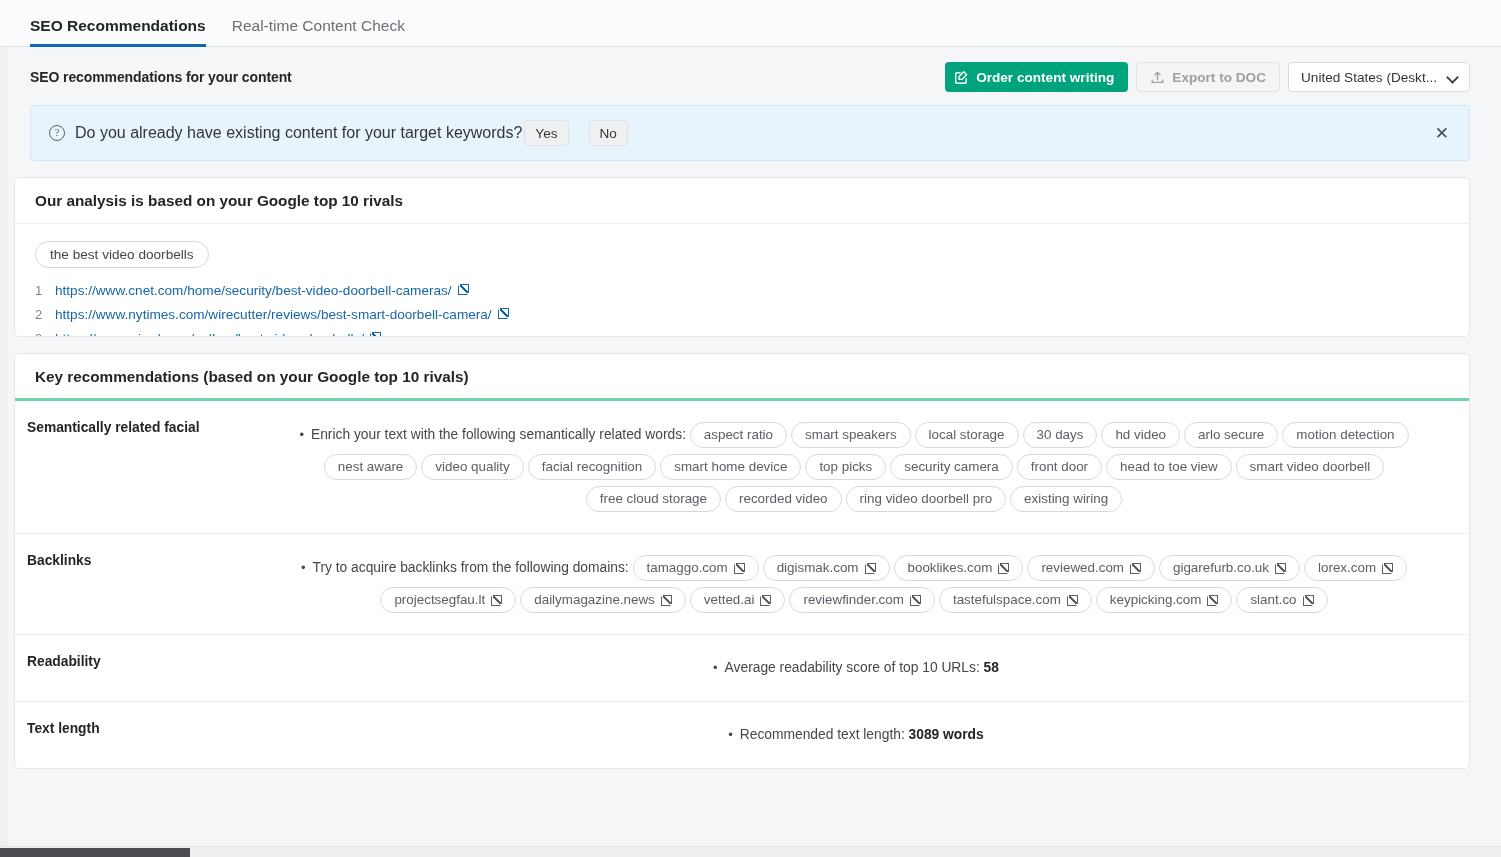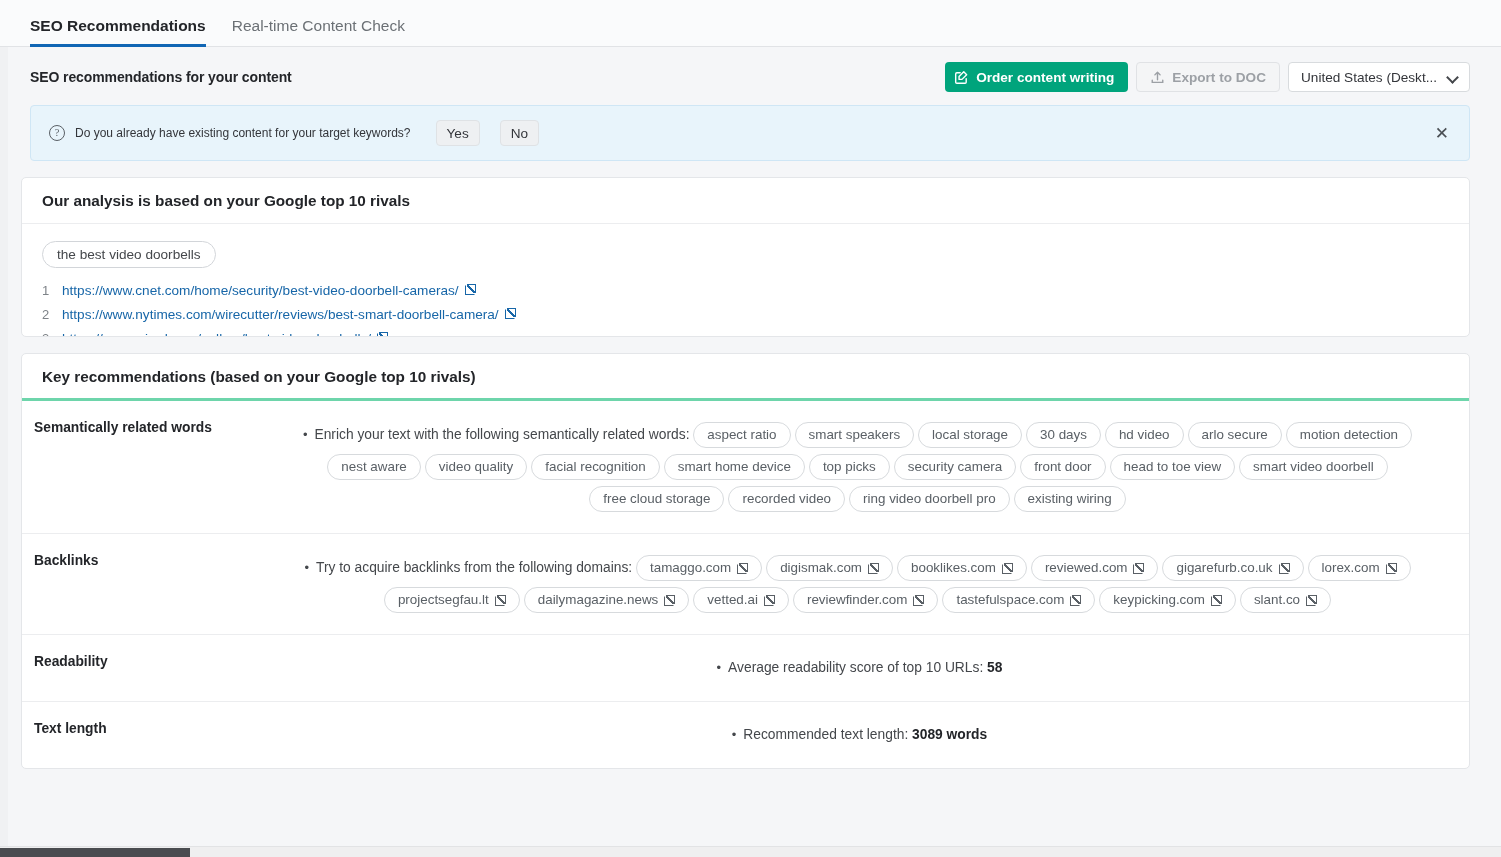--- a/index.html
+++ b/index.html
@@ -114,21 +114,21 @@
     width: 16px; height: 16px; border-radius: 50%;
     border: 1.6px solid #5a6066;
     color: #5a6066;
     font-size: 10.5px;
     display: flex; align-items: center; justify-content: center;
     margin-right: 10px;
     flex: none;
     font-family: "Liberation Serif", serif;
     line-height: 1;
   }
-  .notice-text { font-size: 12px; color: #33353a; margin-right: 25px; }
+  .notice-text { font-size: 16px; color: #33353a; margin-right: 2px; }
   .mini-btn {
     height: 26px;
     min-width: 38px;
     background: #eef0f2;
     border: 1px solid #dfe2e5;
     border-radius: 4px;
     font-size: 13.6px;
     color: #33353a;
     display: inline-flex;
     align-items: center;
@@ -141,21 +141,21 @@
     margin-left: auto;
     color: #4a4f54;
     font-size: 17px;
     cursor: pointer;
     line-height: 1;
     padding: 4px;
   }
 
   
   .card {
-    margin: 16px 31px 0 21px;
+    margin: 16px 31px 0 14px;
     background: #fff;
     border: 1px solid #e4e6e9;
     border-radius: 5px;
     overflow: hidden;
   }
   .card-head {
     padding: 14px 20px 13px 20px;
     font-size: 15.3px;
     font-weight: bold;
     color: #232529;
@@ -364,21 +364,21 @@
         </div>
 
       </div>
     </div>
   </div>
 
   <div class="card">
     <div class="card-head accent">Key recommendations (based on your Google top 10 rivals)</div>
 
     <div class="rec-row">
-      <div class="rec-label">Semantically related words</div>
+      <div class="rec-label">Semantically related facial</div>
       <div class="rec-content">
         <div class="rec-line">
           <span class="bullet">•</span><span>Enrich your text with the following semantically related words:</span>
           <span class="tag-flow">
             <span class="tag">aspect ratio</span><span class="tag">smart speakers</span><span class="tag">local storage</span><span class="tag">30 days</span><span class="tag">hd video</span><span class="tag">arlo secure</span><span class="tag">motion detection</span><span class="tag">nest aware</span><span class="tag">video quality</span><span class="tag">facial recognition</span><span class="tag">smart home device</span><span class="tag">top picks</span><span class="tag">security camera</span><span class="tag">front door</span><span class="tag">head to toe view</span><span class="tag">smart video doorbell</span><span class="tag">free cloud storage</span><span class="tag">recorded video</span><span class="tag">ring video doorbell pro</span><span class="tag">existing wiring</span>
           </span>
         </div>
       </div>
     </div>
 

